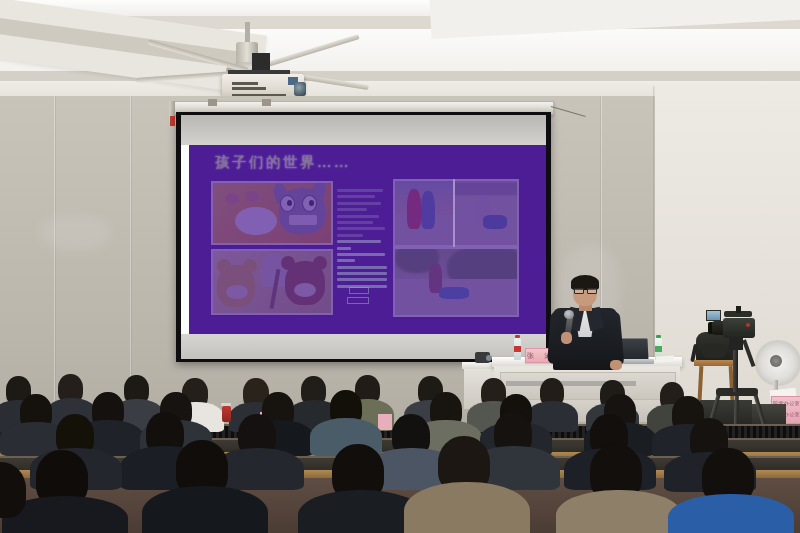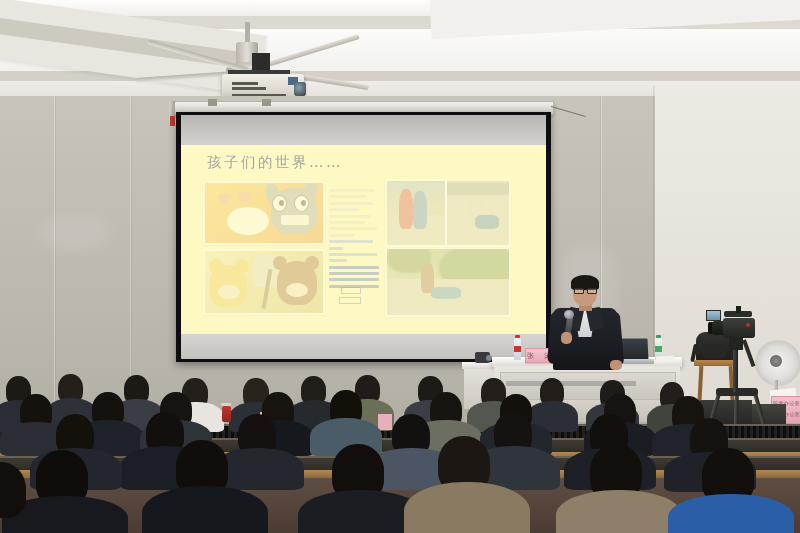--- a/index.html
+++ b/index.html
@@ -94,22 +94,22 @@
 
   
   .case-rod{position:absolute;left:169px;top:101px;width:6px;height:22px;
     background:linear-gradient(90deg,#d6d2c8,#a39d92);}
   .case-tab{position:absolute;left:170px;top:116px;width:5px;height:10px;background:#c23a2e;}
   
   .pull-cord{position:absolute;left:551px;top:106px;width:36px;height:1px;
     background:#7b766c;transform:rotate(16deg);transform-origin:left center;}
 
   
-  .slide{position:absolute;left:0;top:0;width:365px;height:189px;
-    background:#fef9c3;}
+  .slide{position:absolute;left:8px;top:0;width:365px;height:189px;
+    background:#4c1d95;}
   .slide-title{position:absolute;left:26px;top:8px;font-size:14.5px;
     color:#8d8a86;letter-spacing:2.5px;
     font-family:"DejaVu Serif","Liberation Serif",serif;
     text-shadow:0 0 2px rgba(255,255,255,.9);opacity:.78;}
 
   .pic{position:absolute;border:2px solid #ffffff;
     box-shadow:0 1px 2px rgba(0,0,0,.10);overflow:hidden;opacity:.30;}
 
   
   .pic-wolf{left:22px;top:36px;width:118px;height:60px;

